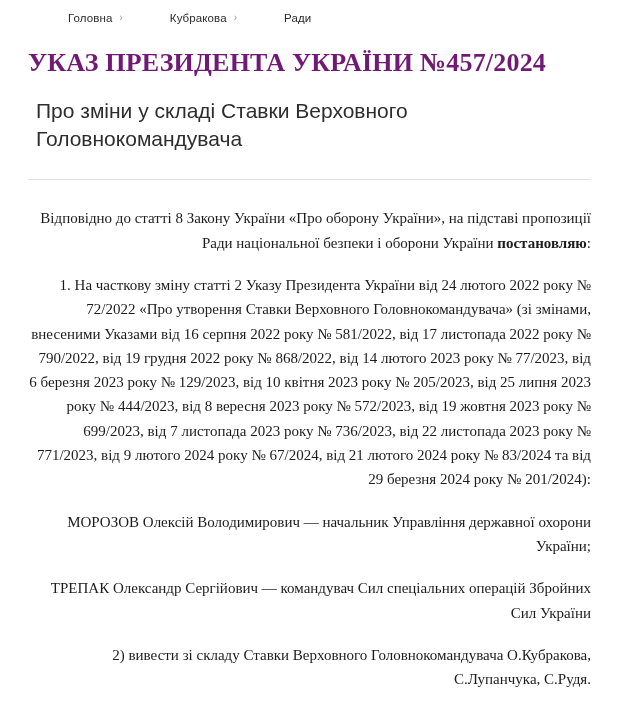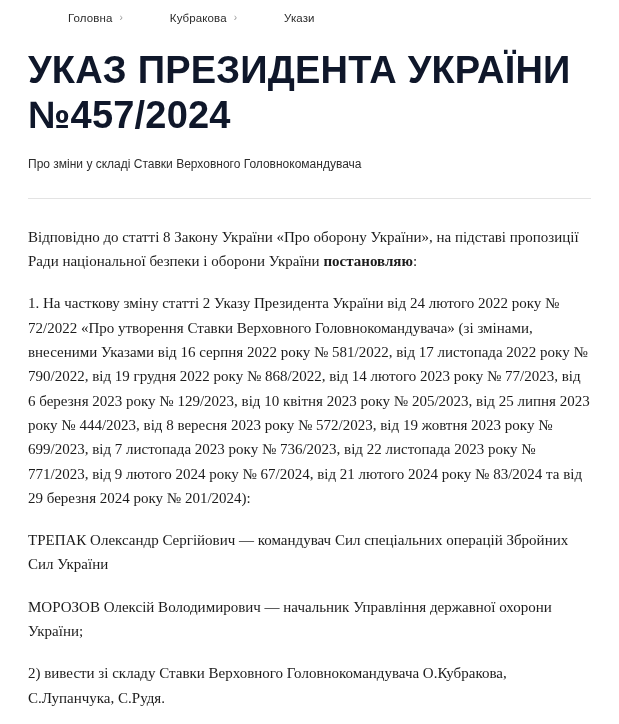--- a/index.html
+++ b/index.html
@@ -38,84 +38,84 @@
     padding-left: 40px;
   }
   .breadcrumb .sep {
     color: #9a9a9a;
     margin: 0 7px;
     font-size: 10px;
     line-height: 1;
   }
   
   h1.doc-title {
-    font-family: Liberation Sans, sans-serif;
-    font-size: 38px;
+    font-family: Liberation Serif, serif;
+    font-size: 26px;
     line-height: 1.18;
     font-weight: 700;
-    color: #0f172a;
+    color: #701a75;
     margin: 18px 0 0 0;
     letter-spacing: .2px;
   }
   h2.doc-subtitle {
     font-family: "Liberation Sans", sans-serif;
-    font-size: 12px;
+    font-size: 21px;
     line-height: 1.35;
     font-weight: 400;
     color: #2d2d2d;
-    margin: 18px 0 0 0;
+    margin: 18px 0 0 8px;
   }
   .rule {
     height: 1px;
     background: #e3e3e3;
     margin: 26px 0 0 0;
     border: 0;
   }
   
   .doc-body {
     padding-top: 26px;
     padding-bottom: 40px;
   }
   .doc-body p {
     font-family: "Liberation Serif", serif;
     font-size: 15px;
     line-height: 1.62;
     color: #1c1c1c;
     margin: 0 0 18px 0;
-    text-align: left;
+    text-align: right;
   }
   .doc-body p:last-child { margin-bottom: 0; }
   .strong { font-weight: 700; }
 </style>
 </head>
 <body>
 
 <div class="page">
 
   <nav class="breadcrumb">
     <a class="crumb" href="#">Головна</a>
     <span class="sep">›</span>
     <a class="crumb" href="#">Кубракова</a>
     <span class="sep">›</span>
-    <a class="crumb" href="#">Укази</a>
+    <a class="crumb" href="#">Ради</a>
   </nav>
 
   <h1 class="doc-title">УКАЗ ПРЕЗИДЕНТА УКРАЇНИ №457/2024</h1>
 
   <h2 class="doc-subtitle">Про зміни у складі Ставки Верховного Головнокомандувача</h2>
 
   <hr class="rule">
 
   <div class="doc-body">
 
     <p><span>Відповідно до статті 8 Закону України «Про оборону України», на підставі пропозиції Ради національної безпеки і оборони України </span><span class="strong">постановляю</span><span>:</span></p>
 
     <p>1. На часткову зміну статті 2 Указу Президента України від 24 лютого 2022 року № 72/2022 «Про утворення Ставки Верховного Головнокомандувача» (зі змінами, внесеними Указами від 16 серпня 2022 року № 581/2022, від 17 листопада 2022 року № 790/2022, від 19 грудня 2022 року № 868/2022, від 14 лютого 2023 року № 77/2023, від 6 березня 2023 року № 129/2023, від 10 квітня 2023 року № 205/2023, від 25 липня 2023 року № 444/2023, від 8 вересня 2023 року № 572/2023, від 19 жовтня 2023 року № 699/2023, від 7 листопада 2023 року № 736/2023, від 22 листопада 2023 року № 771/2023, від 9 лютого 2024 року № 67/2024, від 21 лютого 2024 року № 83/2024 та від 29 березня 2024 року № 201/2024):</p>
 
 
+    <p>МОРОЗОВ Олексій Володимирович — начальник Управління державної охорони України;</p>
+
     <p>ТРЕПАК Олександр Сергійович — командувач Сил спеціальних операцій Збройних Сил України</p>
-
-    <p>МОРОЗОВ Олексій Володимирович — начальник Управління державної охорони України;</p>
 
     <p>2) вивести зі складу Ставки Верховного Головнокомандувача О.Кубракова, С.Лупанчука, С.Рудя.</p>
 
   </div>
 </div>
 
 </body></html>

